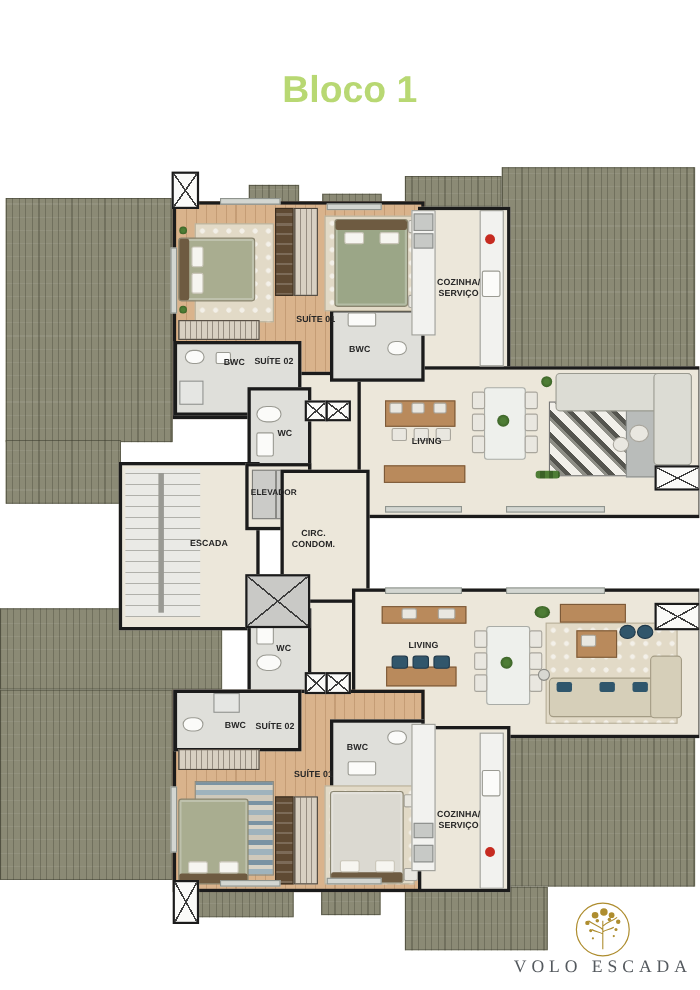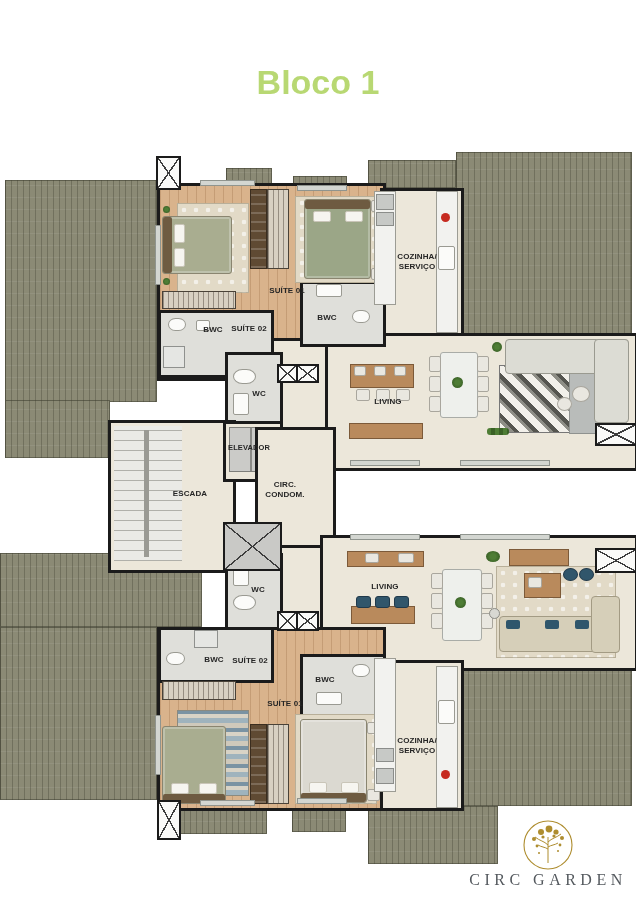--- a/index.html
+++ b/index.html
@@ -285,15 +285,15 @@
     <circle cx="35" cy="14" r="2.6" fill="#ae8d2f"></circle>
     <circle cx="13" cy="21" r="2" fill="#ae8d2f"></circle>
     <circle cx="41" cy="20" r="2" fill="#ae8d2f"></circle>
     <circle cx="16" cy="28" r="1.4" fill="#ae8d2f"></circle>
     <circle cx="39" cy="27" r="1.4" fill="#ae8d2f"></circle>
     <circle cx="22" cy="19" r="1.6" fill="#ae8d2f"></circle>
     <circle cx="33" cy="18" r="1.6" fill="#ae8d2f"></circle>
     <circle cx="18" cy="35" r="1" fill="#ae8d2f"></circle>
     <circle cx="37" cy="33" r="1" fill="#ae8d2f"></circle>
   </svg>
-  <div class="logo-text">CIRC GARDEN</div>
+  <div class="logo-text">VOLO ESCADA</div>
 
 </div>
 
 </body></html>

